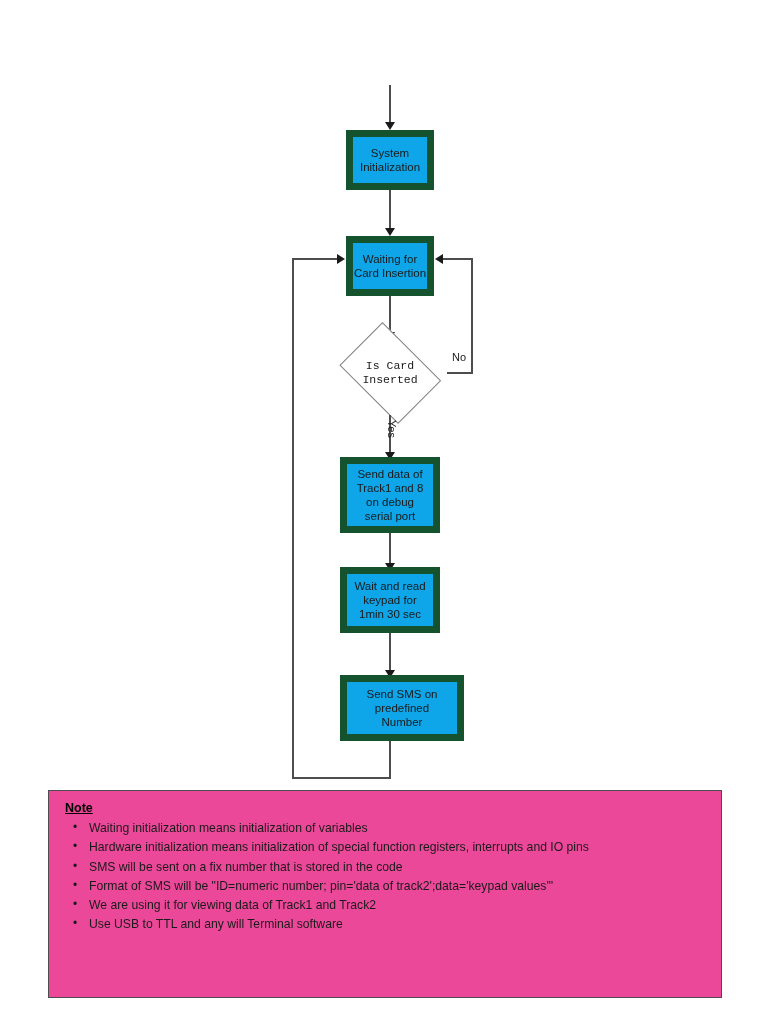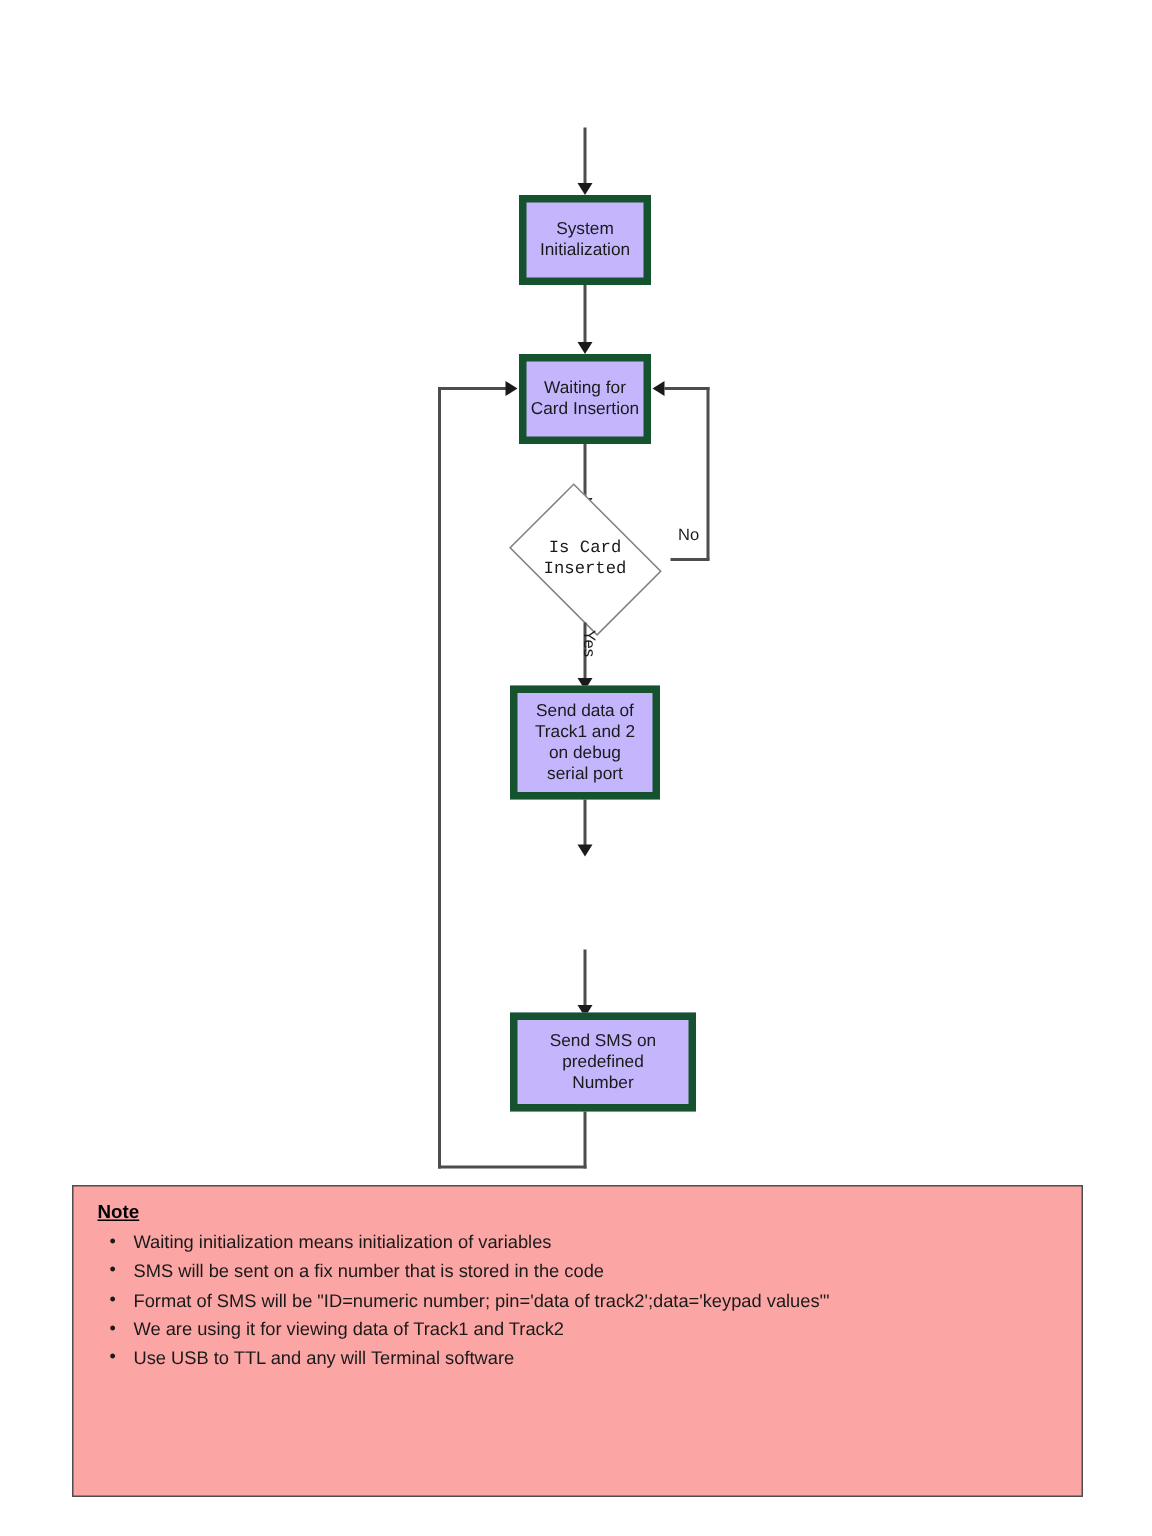--- a/index.html
+++ b/index.html
@@ -10,22 +10,22 @@
     color:#000;
     position:relative;
     overflow:hidden;
   }
   #stage{position:absolute;left:0;top:0;width:768px;height:1024px;}
 
   
   .node{
     position:absolute;
     box-sizing:border-box;
-    border:5px solid #14532d;
-    background:#c4b5fd;
+    border:7px solid #14532d;
+    background:#0ea5e9;
     display:flex;
     align-items:center;
     justify-content:center;
     text-align:center;
     font-size:11.5px;
     line-height:14px;
     color:#1a1a1a;
     white-space:pre-line;
   }
   .decision{
@@ -88,21 +88,21 @@
     letter-spacing:0px;
   }
 
   
   #note-box{
     position:absolute;
     left:48px;top:790px;
     width:674px;height:208px;
     box-sizing:border-box;
     border:1px solid #4d4d4d;
-    background:#fca5a5;
+    background:#ec4899;
     padding:10px 14px 8px 14px;
   }
   #note-title{
     font-size:12.5px;
     font-weight:bold;
     text-decoration:underline;
     margin:0 0 4px 2px;
     color:#000;
   }
   #note-list{
@@ -156,45 +156,49 @@
   <div class="ln v" style="left:471px;top:258px;height:115px;"></div>
   <div class="ln h" style="left:443px;top:258px;width:30px;"></div>
   <div class="arrow-left" style="left:435px;top:254px;"></div>
   <div class="edge-label" style="left:452px;top:351px;">No</div>
 
   <div class="ln v" style="left:389px;top:415px;height:40px;"></div>
   <div class="arrow-down" style="left:385px;top:452px;"></div>
   <div class="edge-label rot" style="left:398px;top:420px;">Yes</div>
 
   <div class="node" id="node-send-track" style="left:340px;top:457px;width:100px;height:76px;">Send data of
-Track1 and 2
+Track1 and 8
 on debug
 serial port</div>
 
   <div class="ln v" style="left:389px;top:533px;height:32px;"></div>
   <div class="arrow-down" style="left:385px;top:563px;"></div>
 
+  <div class="node" id="node-wait-keypad" style="left:340px;top:567px;width:100px;height:66px;">Wait and read
+keypad for
+1min 30 sec</div>
 
   <div class="ln v" style="left:389px;top:633px;height:39px;"></div>
   <div class="arrow-down" style="left:385px;top:670px;"></div>
 
   <div class="node" id="node-send-sms" style="left:340px;top:675px;width:124px;height:66px;">Send SMS on
 predefined
 Number</div>
 
   <div class="ln v" style="left:389px;top:741px;height:38px;"></div>
   <div class="ln h" style="left:292px;top:777px;width:99px;"></div>
   <div class="ln v" style="left:292px;top:258px;height:521px;"></div>
   <div class="ln h" style="left:292px;top:258px;width:46px;"></div>
   <div class="arrow-right" style="left:337px;top:254px;"></div>
 
   <div id="note-box">
     <div id="note-title">Note</div>
     <ul id="note-list">
       <li>Waiting initialization means initialization of variables</li>
+      <li>Hardware initialization means initialization of special function registers, interrupts and IO pins</li>
       <li>SMS will be sent on a fix number that is stored in the code</li>
       <li>Format of SMS will be "ID=numeric number; pin='data of track2';data='keypad values'"</li>
       <li>We are using it for viewing data of Track1 and Track2</li>
       <li>Use USB to TTL and any will Terminal software</li>
     </ul>
   </div>
 
 </div>
 
 </body></html>

